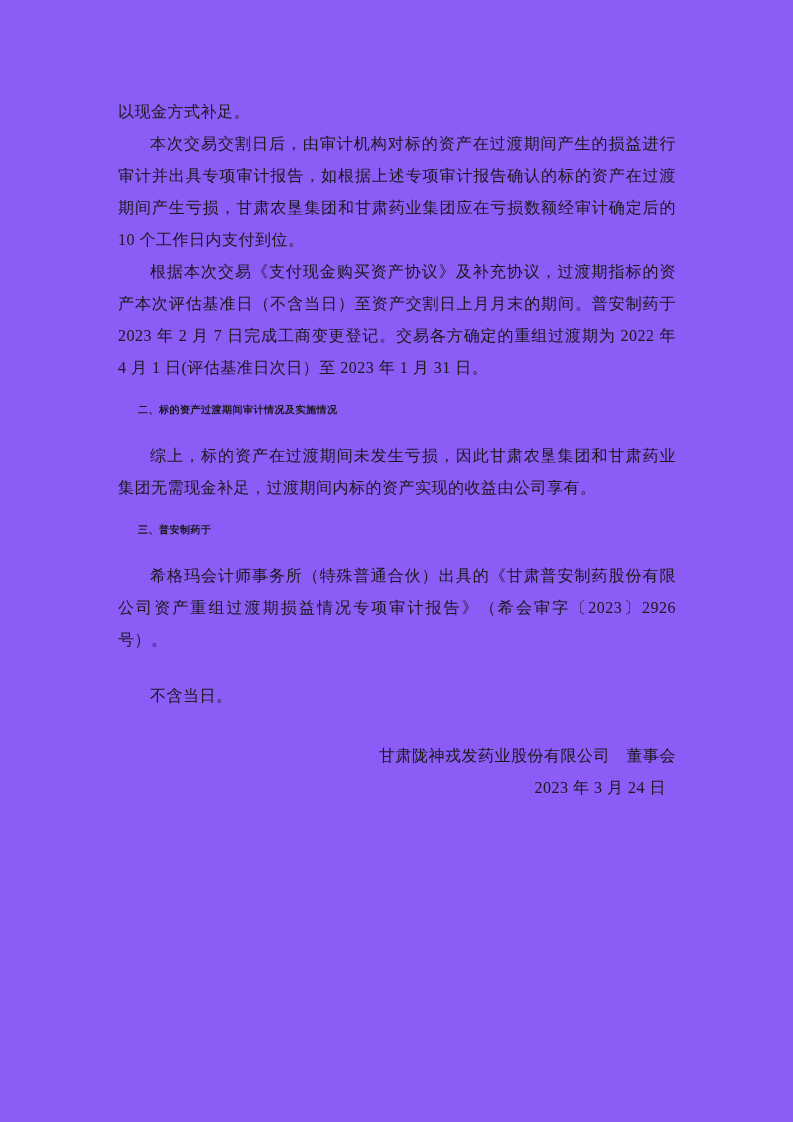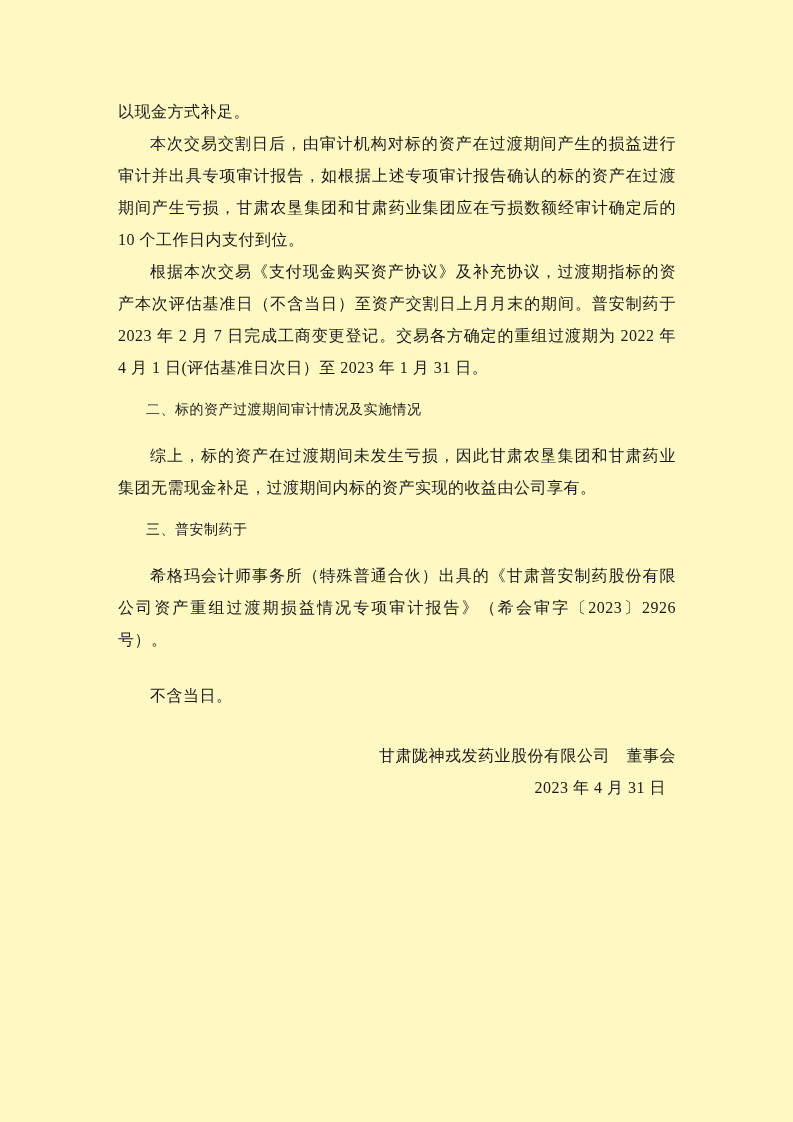--- a/index.html
+++ b/index.html
@@ -8,38 +8,38 @@
     height: 1122px;
     background: #ffffff;
   }
   body {
     font-family: "Liberation Serif", "DejaVu Serif", serif;
     color: #1a1a1a;
   }
   .page {
     width: 793px;
     height: 1122px;
-    background: #fef9c3;
+    background: #8b5cf6;
     padding: 96px 117px 0 118px;
     overflow: hidden;
   }
   .para {
     font-size: 16px;
     line-height: 32px;
     text-align: justify;
     text-indent: 2em;
     letter-spacing: 0.5px;
   }
   .para.continuation {
     text-indent: 0;
   }
   .heading {
-    font-size: 14px;
+    font-size: 10px;
     line-height: 32px;
-    font-weight: normal;
+    font-weight: bold;
     text-indent: 2em;
     margin: 10px 0 14px 0;
     letter-spacing: 0.5px;
   }
   .closing {
     margin-top: 24px;
   }
   .signature {
     margin-top: 28px;
     text-align: right;
@@ -68,16 +68,16 @@
   <p class="para">综上，标的资产在过渡期间未发生亏损，因此甘肃农垦集团和甘肃药业集团无需现金补足，过渡期间内标的资产实现的收益由公司享有。</p>
 
   <h2 class="heading">三、普安制药于</h2>
 
   <p class="para">希格玛会计师事务所（特殊普通合伙）出具的《甘肃普安制药股份有限公司资产重组过渡期损益情况专项审计报告》（希会审字〔2023〕2926 号）。</p>
 
   <p class="para closing">不含当日。</p>
 
   <div class="signature">
     <p class="company-line">甘肃陇神戎发药业股份有限公司　董事会</p>
-    <p class="date-line">2023 年 4 月 31 日</p>
+    <p class="date-line">2023 年 3 月 24 日</p>
   </div>
 
 </div>
 
 </body></html>

